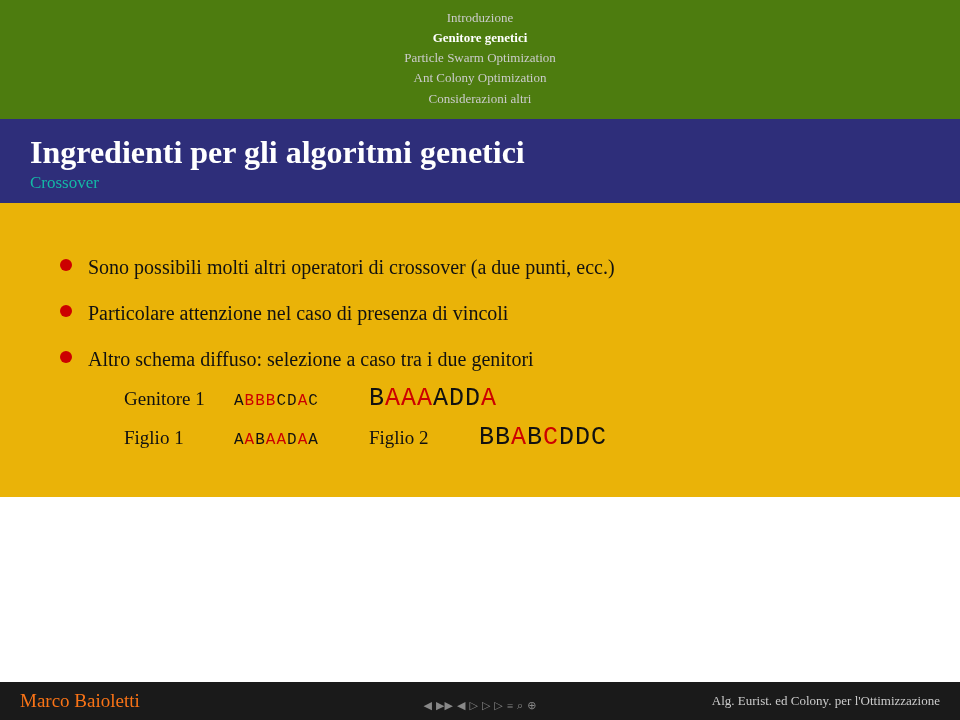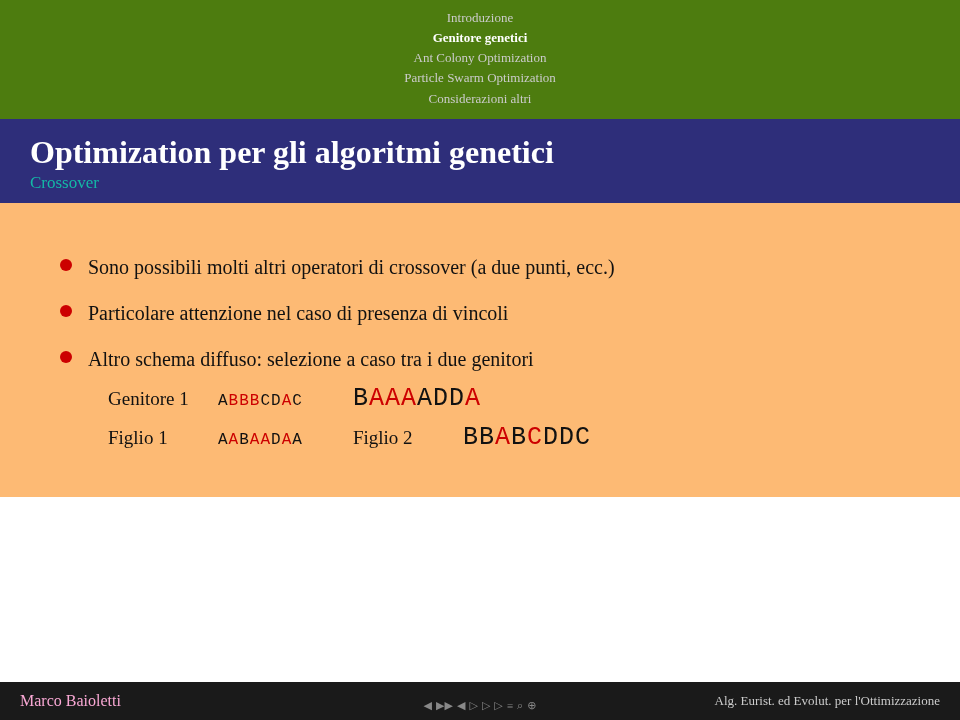--- a/index.html
+++ b/index.html
@@ -47,21 +47,21 @@
 
     .title-bar .subtitle {
       color: #14b8a6;
       font-size: 17px;
       margin-top: 2px;
     }
 
     
     .content {
       padding: 40px 28px 20px 60px;
-      background: #fdba74;
+      background: #eab308;
     }
 
     .bullet-list {
       list-style: none;
       margin-top: 10px;
     }
 
     .bullet-list li {
       display: flex;
       align-items: flex-start;
@@ -81,21 +81,21 @@
       margin-right: 16px;
       flex-shrink: 0;
     }
 
     .bullet-text {
       flex: 1;
     }
 
     
     .crossover-table {
-      margin-left: 20px;
+      margin-left: 36px;
       margin-top: 8px;
     }
 
     .crossover-row {
       display: flex;
       align-items: baseline;
       margin-bottom: 4px;
       font-size: 19px;
     }
 
@@ -133,22 +133,22 @@
       right: 0;
       background: #1a1a1a;
       height: 38px;
       display: flex;
       align-items: center;
       justify-content: space-between;
       padding: 0 20px;
     }
 
     .footer-left {
-      color: #f9a8d4;
-      font-size: 16px;
+      color: #f97316;
+      font-size: 19px;
     }
 
     .footer-right {
       color: #cccccc;
       font-size: 13px;
     }
 
     .footer-nav-icons {
       display: flex;
       align-items: center;
@@ -164,27 +164,27 @@
       font-size: 11px;
       cursor: pointer;
     }
   </style>
 </head>
 <body>
 
 <div class="top-nav">
   <span class="nav-item">Introduzione</span>
   <span class="nav-item active">Genitore genetici</span>
+  <span class="nav-item">Particle Swarm Optimization</span>
   <span class="nav-item">Ant Colony Optimization</span>
-  <span class="nav-item">Particle Swarm Optimization</span>
   <span class="nav-item">Considerazioni altri</span>
 </div>
 
 <div class="title-bar">
-  <div class="main-title">Optimization per gli algoritmi genetici</div>
+  <div class="main-title">Ingredienti per gli algoritmi genetici</div>
   <div class="subtitle">Crossover</div>
 </div>
 
 <div class="content">
   <ul class="bullet-list">
     <li>
       <span class="bullet-dot"></span>
       <span class="bullet-text">Sono possibili molti altri operatori di crossover (a due punti, ecc.)</span>
     </li>
     <li>
@@ -227,14 +227,14 @@
     <span class="nav-icon">◀</span>
     <span class="nav-icon">▶▶</span>
     <span class="nav-icon">◀</span>
     <span class="nav-icon">▷</span>
     <span class="nav-icon">▷</span>
     <span class="nav-icon">▷</span>
     <span class="nav-icon">≡</span>
     <span class="nav-icon">⌕</span>
     <span class="nav-icon">⊕</span>
   </div>
-  <span class="footer-right">Alg. Eurist. ed Evolut. per l'Ottimizzazione</span>
+  <span class="footer-right">Alg. Eurist. ed Colony. per l'Ottimizzazione</span>
 </div>
 
 </body></html>

